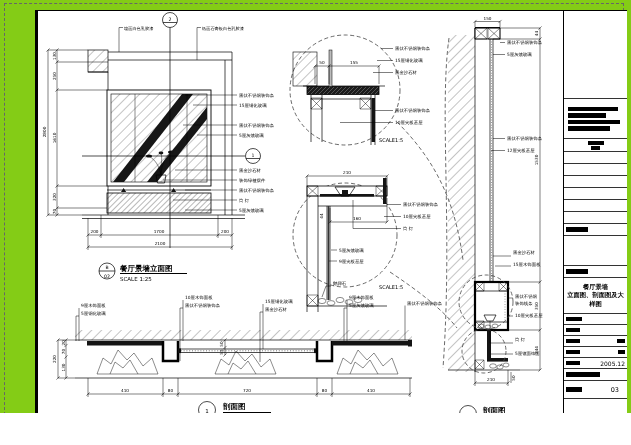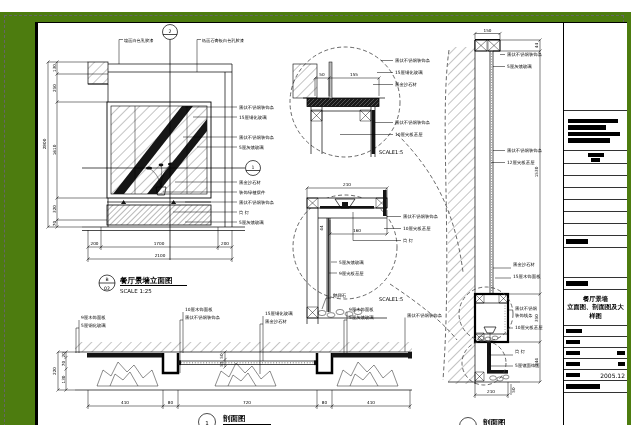--- a/index.html
+++ b/index.html
@@ -1,17 +1,17 @@
 <!DOCTYPE html>
 <html><head>
 <meta charset="utf-8">
 <style>
   html,body{margin:0;padding:0;background:#fff;}
-  #sheet{position:relative;width:631px;height:413px;background:#4d7c0f;overflow:hidden;
-         font-family:"DejaVu Sans",sans-serif;color:#000;margin-top:12px;}
+  #sheet{position:relative;width:631px;height:413px;background:#84cc16;overflow:hidden;
+         font-family:"DejaVu Sans",sans-serif;color:#000;}
   #pageborder{position:absolute;left:4px;top:3px;width:620px;height:437px;
               border:1.6px dashed #666;box-sizing:border-box;}
   #frame{position:absolute;left:35px;top:10px;width:592px;height:426px;
          border:1.6px solid #000;border-left:3.4px solid #000;box-sizing:border-box;background:#fff;}
   #drawing{position:absolute;left:35px;top:10px;width:528px;height:426px;}
   
   #tblock{position:absolute;left:563px;top:10px;width:64px;height:426px;
           border-left:1.5px solid #000;border-top:1.6px solid #000;border-bottom:1.6px solid #000;
           box-sizing:border-box;display:flex;flex-direction:column;background:#fff;}
   .tbrow{border-bottom:0.8px solid #333;box-sizing:border-box;flex:none;position:relative;
@@ -378,15 +378,19 @@
       <div class="bar" style="width:14px"></div>
       <div class="bar" style="width:7px"></div>
     </div>
     <div class="tbrow" style="height:11px">
       <div class="bar" style="width:14px"></div>
       <div class="tbval">2005.12</div>
     </div>
     <div class="tbrow" style="height:12px">
       <div class="bar" style="width:34px"></div>
     </div>
+    <div class="tbrow" style="height:18px">
+      <div class="bar" style="width:16px"></div>
+      <div class="tbval" style="font-size:6.5px;padding-right:6px">03</div>
+    </div>
     <div class="tbrow" style="height:38px;border-bottom:none"></div>
   </div>
 </div>
 
 </body></html>

